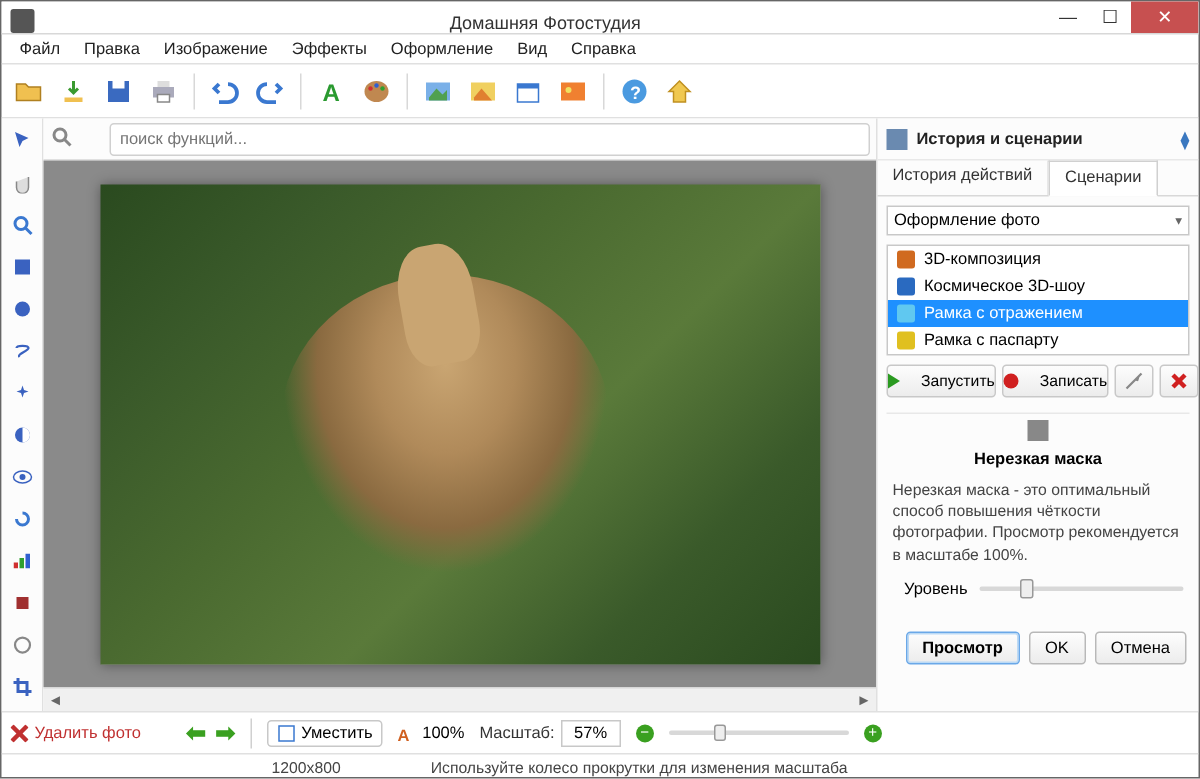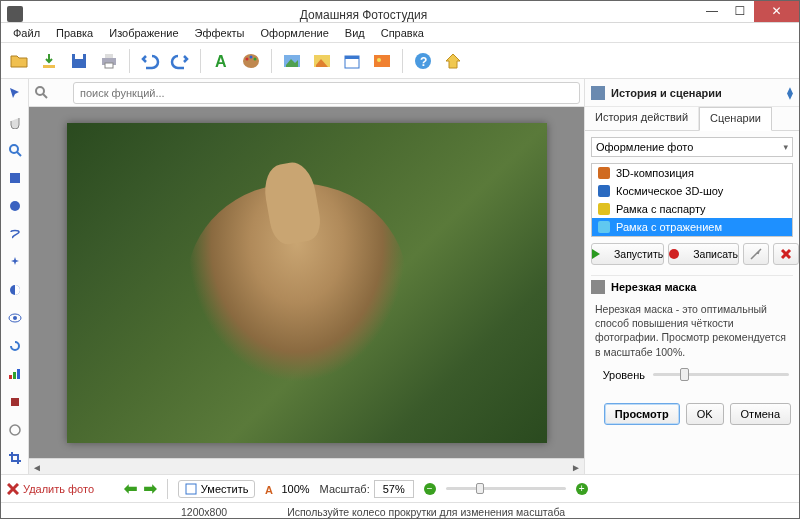--- a/index.html
+++ b/index.html
@@ -41,21 +41,21 @@
 .dropdown { margin: 6px; height: 20px; border: 1px solid #c8c8c8; padding: 2px 4px; font-size: 11px; background: #fff; display: flex; align-items: center; }
 .dropdown span { flex:1; }
 .dropdown::after { content:"▾"; font-size:9px; color:#666; }
 .scen-list { margin: 0 6px; border: 1px solid #c8c8c8; background: #fff; }
 .scen-list .item { padding: 3px 6px; display: flex; align-items: center; gap: 6px; }
 .scen-list .item.sel { background: #1e90ff; color: #fff; }
 .scen-list .item .ic { width: 12px; height: 12px; border-radius: 2px; }
 .scenbtns { margin: 6px; display: flex; gap: 4px; }
 .scenbtns .sbtn { flex:1; height: 22px; border: 1px solid #c8c8c8; background: linear-gradient(#fdfdfd,#ececec); display:flex; align-items:center; justify-content:center; gap:14px; font-size:10.5px; border-radius:3px; }
 .scenbtns .sbtn.icon-only { flex: 0 0 26px; }
-.section-head { margin: 4px 6px 2px 6px; padding:4px 0; display:flex; align-items:center; gap:6px; border-top:1px solid #e8e8e8; }
+.section-head { margin: 4px 6px 2px 6px; padding:4px 0; display:flex; align-items:center; gap:6px; border-top:1px solid #e8e8e8;flex-direction:column; }
 .section-head .sq { width:14px; height:14px; background:#888; }
 .section-head .txt { font-weight:bold; }
 .desc { margin: 2px 10px; font-size: 10.5px; color: #444; line-height: 1.35; }
 .slider-row { margin: 8px 10px; display:flex; align-items:center; gap:8px; }
 .slider-row .lbl { width:50px;text-align:right; }
 .slider-row .track { flex:1; height:3px; background:#d8d8d8; position:relative; border-radius:2px; }
 .slider-row .track .thumb { position:absolute; left:20%; top:-5px; width:9px; height:13px; background:#eee; border:1px solid #999; border-radius:2px; }
 .panel-btns { margin: 14px 8px 8px 8px; display:flex; gap:6px; justify-content:flex-end; }
 .panel-btns .pbtn { height:22px; padding:0 10px; border:1px solid #b8b8b8; background:linear-gradient(#fdfdfd,#ececec); font-size:11px; border-radius:3px; display:flex; align-items:center; }
 .panel-btns .pbtn.primary { border:1px solid #6aa8e8; box-shadow: 0 0 0 1px #bcdaf5 inset; font-weight:bold; }
@@ -304,27 +304,27 @@
       </div>
     <div class="scen-list">
       <div class="item">
           <span class="ic" style="background:#d06a20"></span>
           <span>3D-композиция</span>
         </div>
       <div class="item">
           <span class="ic" style="background:#2a6ac0"></span>
           <span>Космическое 3D-шоу</span>
         </div>
+      <div class="item sel">
+          <span class="ic" style="background:#60c8f0"></span>
+          <span>Рамка с отражением</span>
+        </div>
       <div class="item">
           <span class="ic" style="background:#e0c020"></span>
           <span>Рамка с паспарту</span>
-        </div>
-      <div class="item sel">
-          <span class="ic" style="background:#60c8f0"></span>
-          <span>Рамка с отражением</span>
         </div>
     </div>
     <div class="scenbtns">
       <div class="sbtn">
           <span class="tri-play"></span>
           <span>Запустить</span>
         </div>
       <div class="sbtn">
           <span class="circ-rec"></span>
           <span>Записать</span>

